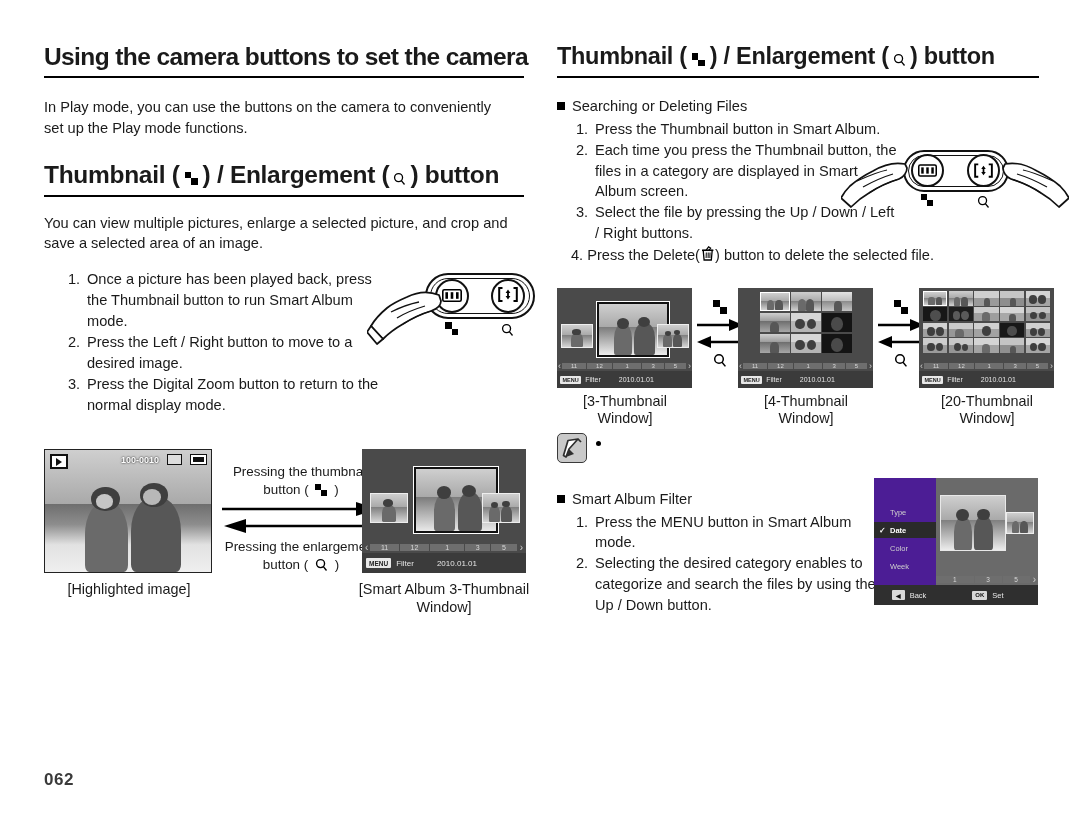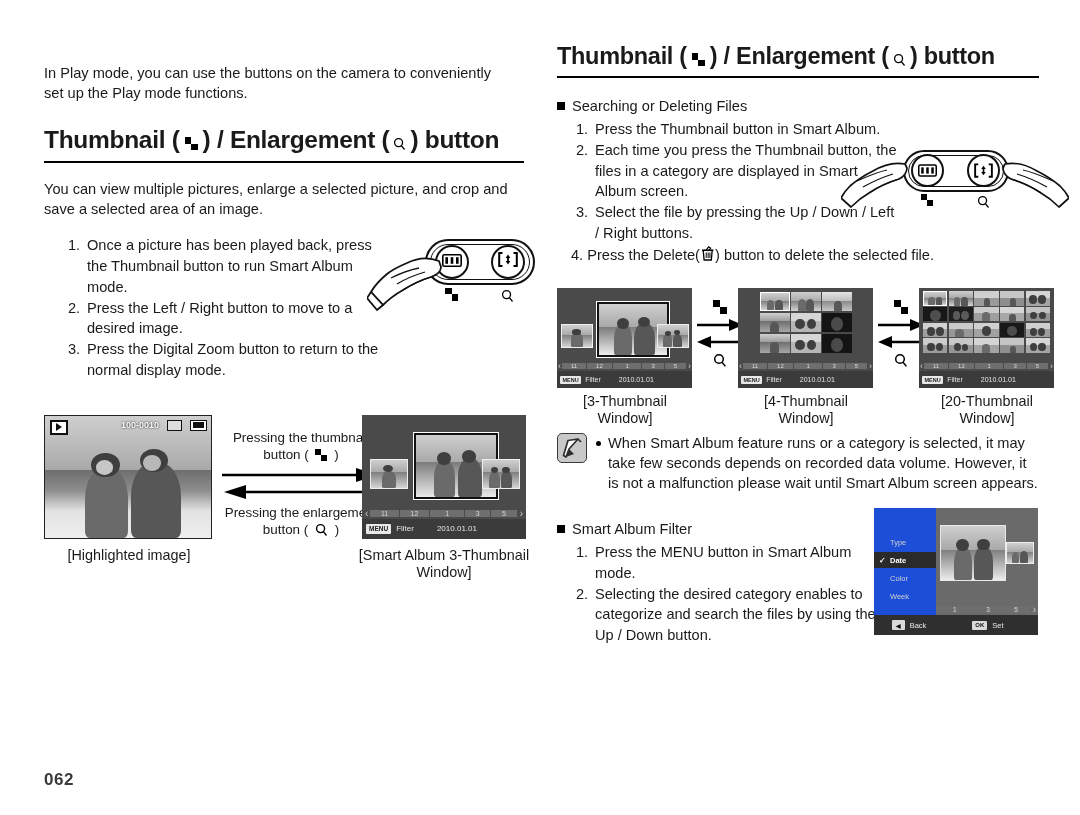--- a/index.html
+++ b/index.html
@@ -126,20 +126,21 @@
 
   .arrow-row { position: relative; }
 </style>
 </head>
 <body>
 
 <div class="page">
 
   <div class="col-left">
 
+    <h1 class="h1 tight">Using the camera buttons to set the camera</h1>
 
     <p class="para" style="margin-top:19px; width:470px;">In Play mode, you can use the buttons on the camera to conveniently set up the Play mode functions.</p>
 
     <h2 class="h1" style="margin-top:24px;">
       <span>Thumbnail (</span><span class="thumb-ico ico" style="margin:0 5px;"><i class="a"></i><i class="b"></i></span><span>) / Enlargement (</span><span class="ico" style="margin:0 4px;"><svg class="mag-ico" viewBox="0 0 14 15">
             <circle cx="6" cy="6" r="4.3" fill="none" stroke="#000" stroke-width="1.4"></circle>
             <line x1="9" y1="9.2" x2="12.4" y2="13.4" stroke="#000" stroke-width="1.4"></line>
           </svg></span><span>) button</span>
     </h2>
 
@@ -675,42 +676,41 @@
 
     <div style="display:flex; align-items:flex-start; margin-top:17px;">
       <div class="note-ico">
         <svg width="26" height="26" viewBox="0 0 26 26" style="position:absolute;left:1px;top:1px;">
           <path d="M19 4 L10 14 L7 22 L4.5 20.5 L9 5.5 Z" fill="#fff" stroke="#2e2e2e" stroke-width="1.7" stroke-linejoin="round"></path>
           <path d="M10 14 L7 22 L15 19 Z" fill="#2e2e2e"></path>
           <path d="M19 4 L22 7" stroke="#2e2e2e" stroke-width="1.7"></path>
         </svg>
       </div>
       <span class="bullet-dot" style="margin-left:9px;"></span>
-      <p class="para" style="flex:1 1 auto; width:420px;">When Smart Album feature runs or a category is selected, it may take few seconds depends on recorded data volume. However, it is not a malfunction please wait until Smart Album screen appears.</p>
     </div>
 
     <div style="position:relative; margin-top:26px;">
       <div class="sq-head">
         <span class="sq"></span>
         <span>Smart Album Filter</span>
       </div>
       <ul class="olist" style="width:300px; margin-left:19px; margin-top:2px;">
         <li>
           <span class="num">1.</span>
           <span class="txt">Press the MENU button in Smart Album mode.</span>
         </li>
         <li>
           <span class="num">2.</span>
           <span class="txt">Selecting the desired category enables to categorize and search the files by using the Up / Down button.</span>
         </li>
       </ul>
 
       <div class="lcd" style="position:absolute; left:317px; top:-11px; width:164px; height:127px; background:#6a6a6a;">
 
-        <div class="fmenu" style="left:0; top:0; width:62px; bottom:0; background:#1d4ed8;">
+        <div class="fmenu" style="left:0; top:0; width:62px; bottom:0; background:#4c1d95;">
           <div class="item" style="position:absolute; left:0; top:26px; width:62px; height:16px; font-size:7.5px; display:flex; align-items:center; padding-left:16px;">
             <span>Type</span>
           </div>
           <div class="item sel" style="position:absolute; left:0; top:44px; width:62px; height:16px; font-size:7.5px; display:flex; align-items:center; padding-left:16px;">
             <span style="position:absolute; left:5px; top:4px; color:#fff; font-size:8px;">✓</span>
             <span>Date</span>
           </div>
           <div class="item" style="position:absolute; left:0; top:62px; width:62px; height:16px; font-size:7.5px; display:flex; align-items:center; padding-left:16px;">
             <span>Color</span>
           </div>

